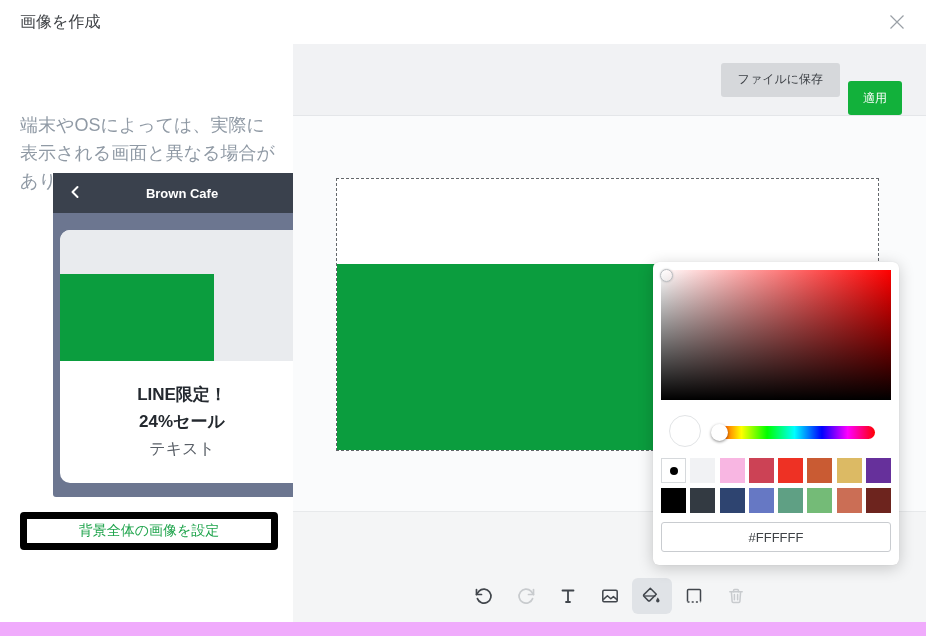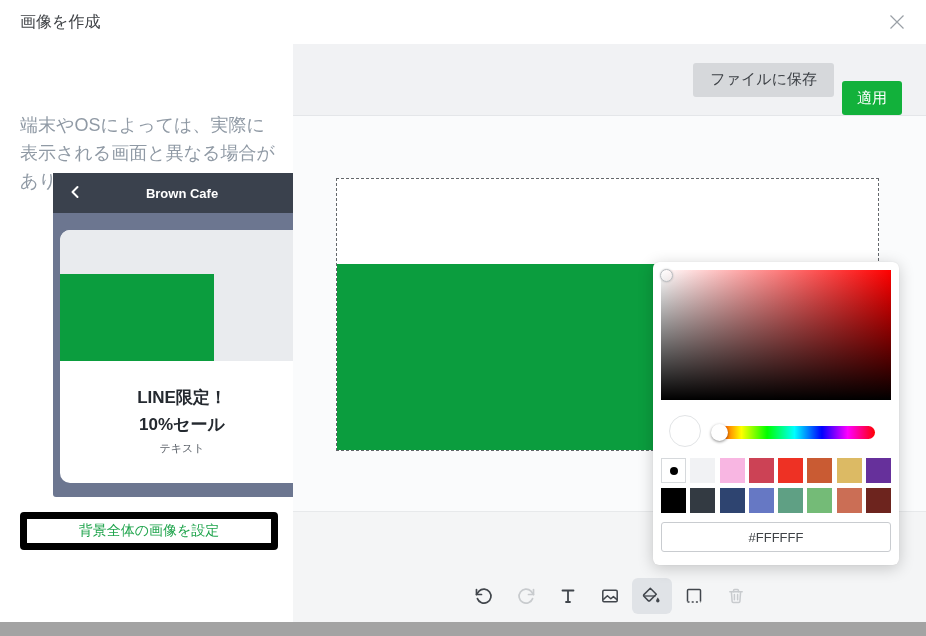--- a/index.html
+++ b/index.html
@@ -1,45 +1,45 @@
 <!DOCTYPE html>
 <html><head>
 <meta charset="utf-8">
 <style>
   * { margin:0; padding:0; box-sizing:border-box; }
   html,body { width:926px; height:636px; background:#fff; font-family:"Liberation Sans","DejaVu Sans",sans-serif; }
-  .app { position:relative; width:926px; height:636px; background:#a3a3a3; overflow:hidden; }
+  .app { position:relative; width:926px; height:636px; background:#f0abfc; overflow:hidden; }
 
   
   .titlebar { position:absolute; left:0; top:0; width:926px; height:44px; background:#fff; }
   .titlebar .title { position:absolute; left:20px; top:12px; font-size:16px; color:#3f4246; }
   .close-btn { position:absolute; right:18px; top:11px; width:22px; height:22px; cursor:pointer; color:#9aa0a6; display:flex; align-items:center; justify-content:center; }
 
   
   .sidebar { position:absolute; left:0; top:44px; width:293px; height:578px; background:#fff; }
   .sidebar-note { position:absolute; left:20px; top:68px; width:258px; font-size:18px; line-height:1.55; color:#909aa5; }
 
   .phone { position:absolute; left:20px; top:129px; width:258px;margin-left:33px; }
   .phone-header { height:40px; background:#3a414d; display:flex; align-items:center; justify-content:center; position:relative; }
   .phone-header .back { position:absolute; left:16px; top:12px; }
   .phone-title { color:#fff; font-weight:bold; font-size:13px; }
   .phone-body { background:#6c7690; padding:17px 7px 14px 7px; border-radius:0 0 3px 3px; }
   .msg-card { background:#fff; border-radius:10px; overflow:hidden; }
   .card-img-area { height:131px; background:#e9ebee; position:relative; }
   .card-img-green { position:absolute; left:0; bottom:0; width:63%; height:87px; }
   .card-text-area { height:122px; display:flex; flex-direction:column; align-items:center; justify-content:center; gap:4px; }
   .card-line-bold { font-size:17px; font-weight:bold; color:#24292f; line-height:1.35; }
-  .card-line-plain { font-size:11px; color:#585e66; line-height:1.4; }
+  .card-line-plain { font-size:16px; color:#585e66; line-height:1.4; }
 
   .set-bg-btn { position:absolute; left:20px; top:468px; width:258px; height:38px; background:#fff; border:7px solid #000000; border-radius:4px; color:#1fa44c; font-size:14px; cursor:pointer; font-family:inherit; }
 
   
   .main { position:absolute; left:293px; top:44px; width:633px; height:578px; }
   .main-header { position:absolute; left:0; top:0; width:633px; height:72px; background:#f1f2f4; border-bottom:1px solid #e4e6e9; display:flex; align-items:center; justify-content:flex-end; gap:8px; padding-right:24px; }
-  .btn { height:34px; border:none; border-radius:3px; font-size:15px; cursor:pointer; font-family:inherit; }
+  .btn { height:34px; border:none; border-radius:3px; font-size:12px; cursor:pointer; font-family:inherit; }
   .btn-save { background:#d6d8db; color:#3d4146; padding:0 17px; }
   .btn-apply { color:#fff; padding:0 15px; }
 
   .canvas-zone { position:absolute; left:0; top:72px; width:633px; height:395px; background:#fafbfc; }
   .selection { position:absolute; left:43px; top:62px; width:543px; height:273px; border:1px dashed #63676b; background:#fff; }
   .selection .fill-green { position:absolute; left:0; bottom:0; width:100%; height:186px; }
 
   .bottom-strip { position:absolute; left:0; top:467px; width:633px; height:111px; background:#f4f5f6; border-top:1px solid #e7e9eb; }
   .tools { position:absolute; left:0; top:66px; width:100%; display:flex; justify-content:center; gap:2px; }
   .tool { width:40px; height:36px; display:flex; align-items:center; justify-content:center; border-radius:6px; color:#41464c; cursor:pointer; background:transparent; border:none; }
@@ -91,21 +91,21 @@
         </span>
         <span class="phone-title">Brown Cafe</span>
       </div>
       <div class="phone-body">
         <div class="msg-card">
           <div class="card-img-area">
             <div class="card-img-green" style="background-color: rgb(11, 157, 62);"></div>
           </div>
           <div class="card-text-area">
             <div class="card-line-bold">LINE限定！</div>
-            <div class="card-line-bold">10%セール</div>
+            <div class="card-line-bold">24%セール</div>
             <div class="card-line-plain">テキスト</div>
           </div>
         </div>
       </div>
     </div>
 
     <button class="set-bg-btn">背景全体の画像を設定</button>
   </div>
 
   <div class="main">

